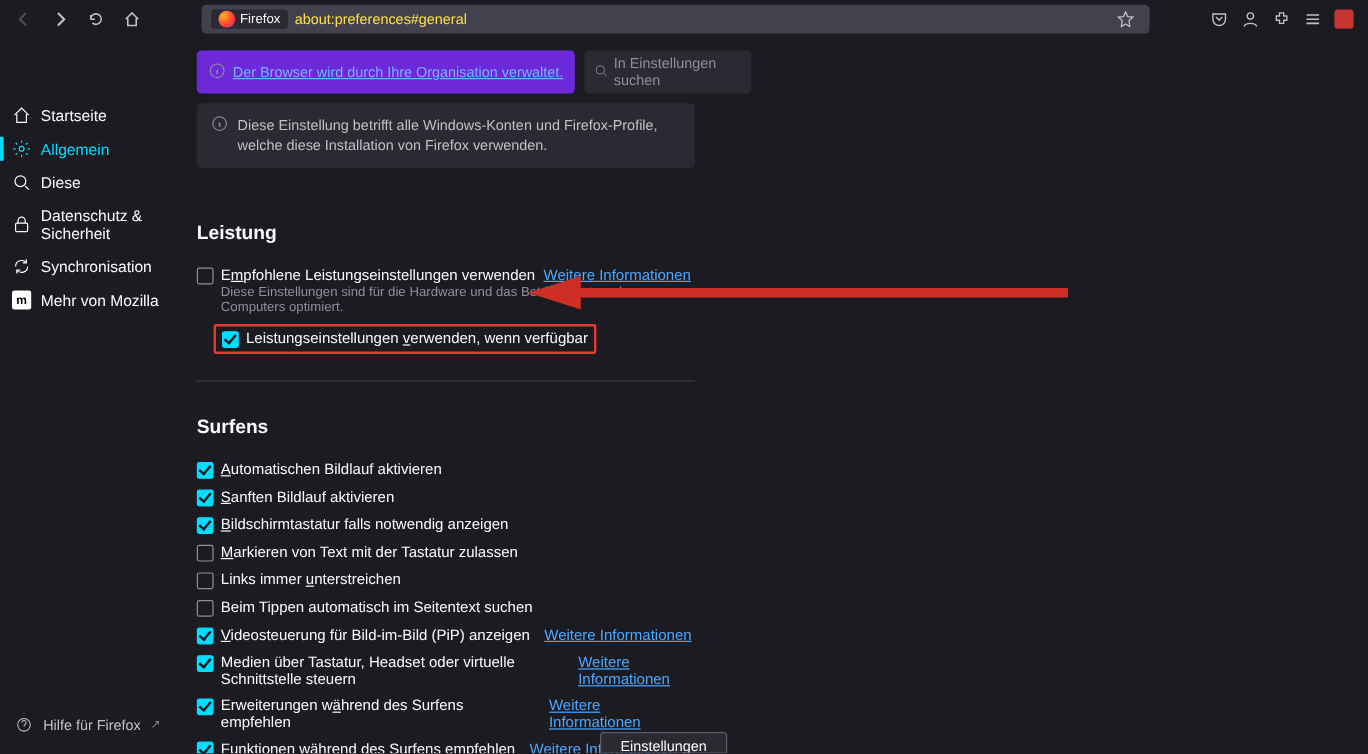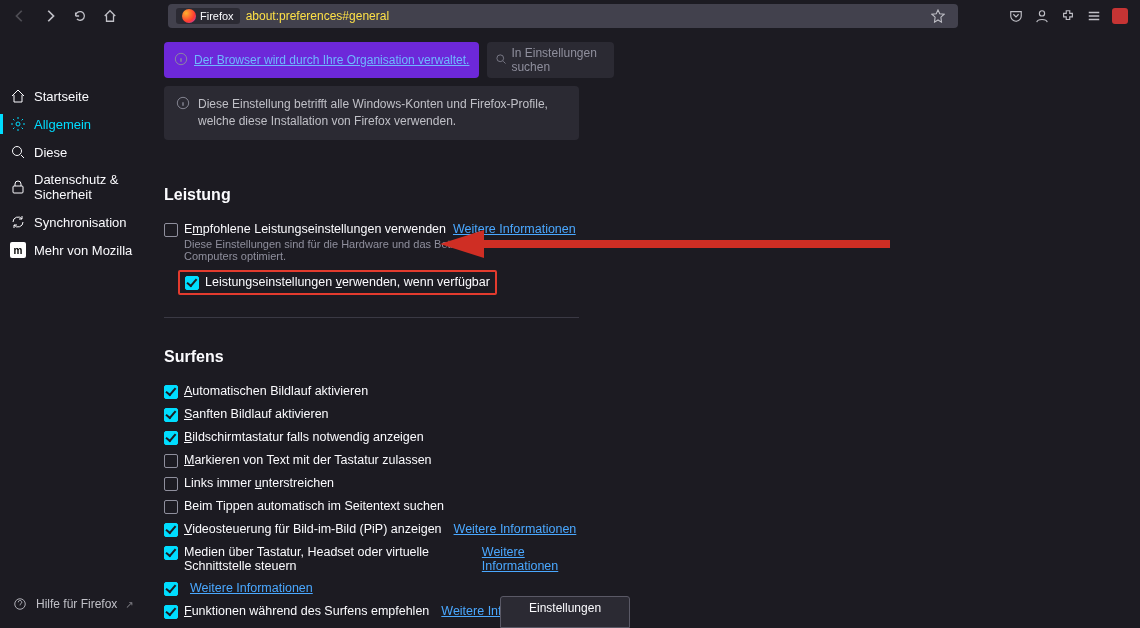--- a/index.html
+++ b/index.html
@@ -135,21 +135,21 @@
     padding: 6px 10px;
     display: flex; align-items: center; gap: 6px;
     font-size: 12px;
   }
   .org-banner a { color: #6eb8ff; text-decoration: underline; }
   .search-pref {
     background: #2b2a33;
     border-radius: 4px;
     padding: 4px 8px;
     display: flex; align-items: center; gap: 4px;
-    width: 127px;
+    width: 139px;
     font-size: 12px;
     color: #8f8f9d;
   }
   .info-banner {
     background: #2b2a33;
     border-radius: 4px;
     padding: 10px 12px;
     margin-top: 8px;
     width: 415px;
     display: flex; gap: 8px;
@@ -226,24 +226,24 @@
     height: 40px;
     pointer-events: none;
   }
   .btn-cut {
     position: absolute;
     bottom: 0;
     left: 500px;
     background: #2b2a33;
     border: 1px solid #5a5966;
     border-radius: 3px 3px 0 0;
-    padding: 4px 28px 0;
+    padding: 4px 16px 0;
     font-size: 12px;
     color: #fbfbfe;
-    height: 32px;
+    height: 18px;
     overflow: hidden;
   }
   .row-block { display: flex; flex-direction: column; }
 </style>
 </head>
 <body>
 
 <div class="toolbar">
   <div class="tb-icon" style="opacity:.3">
     <svg width="14" height="14" viewBox="0 0 16 16">
@@ -461,20 +461,21 @@
             <span><span class="under">V</span>ideosteuerung für Bild-im-Bild (PiP) anzeigen</span>
             <a class="link" style="margin-left: 6px;">Weitere Informationen</a>
           </div>
           <div class="row">
             <span class="chk checked"></span>
             <span>Medien über Tastatur, Headset oder virtuelle Schnittstelle steuern</span>
             <a class="link" style="margin-left: 6px;">Weitere Informationen</a>
           </div>
           <div class="row">
             <span class="chk checked"></span>
+            <span>Erweiterungen w<span class="under">ä</span>hrend des Surfens empfehlen</span>
             <a class="link" style="margin-left: 6px;">Weitere Informationen</a>
           </div>
           <div class="row">
             <span class="chk checked"></span>
             <span><span class="under">F</span>unktionen während des Surfens empfehlen</span>
             <a class="link" style="margin-left: 6px;">Weitere Informationen</a>
           </div>
         </div>
 
     </div>

